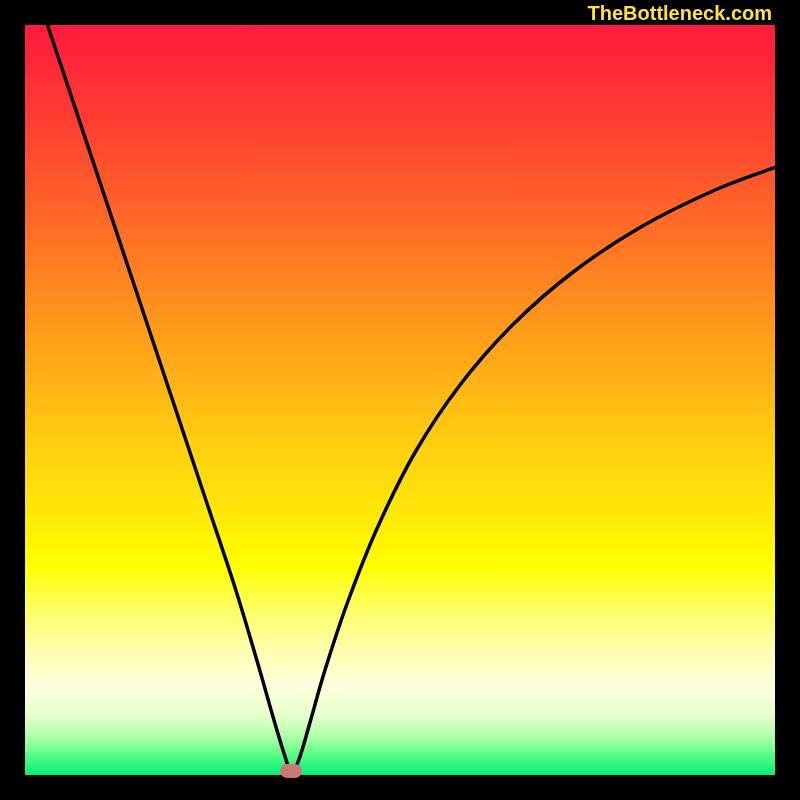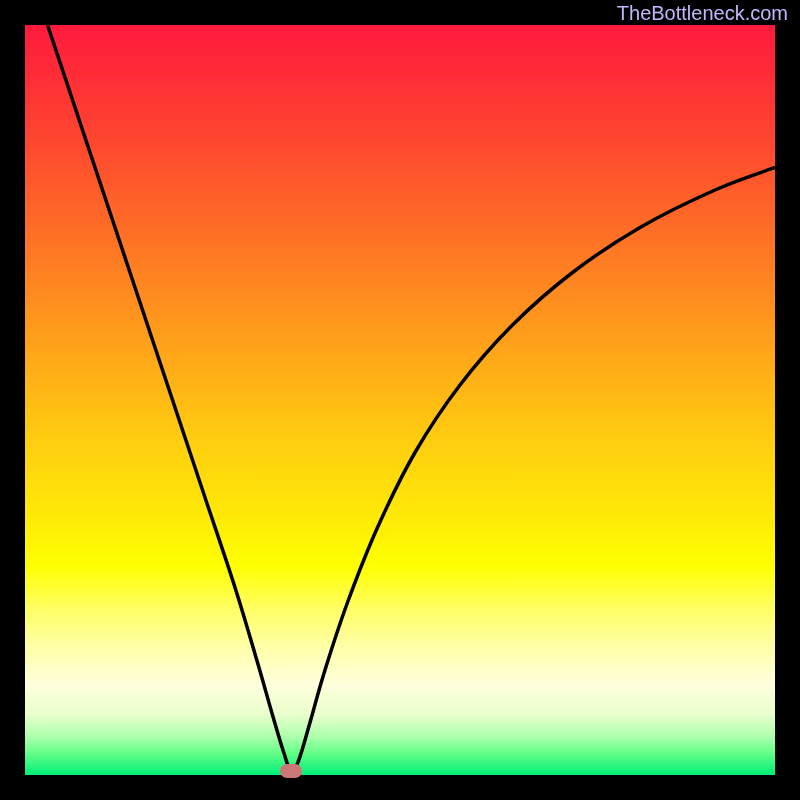--- a/index.html
+++ b/index.html
@@ -10,24 +10,24 @@
     body {
       width: 800px;
       height: 800px;
       background: #000;
       position: relative;
       font-family: Arial, sans-serif;
     }
     .watermark {
       position: absolute;
       top: 2px;
-      right: 12px;
-      color: #c4b5fd;
+      right: 28px;
+      color: #fde047;
       font-size: 20px;
-      font-weight: normal;
+      font-weight: bold;
       z-index: 10;
     }
     .chart-container {
       position: absolute;
       top: 25px;
       left: 25px;
       width: 750px;
       height: 750px;
       background: linear-gradient(to bottom,
         #ff1a3d 0%,

